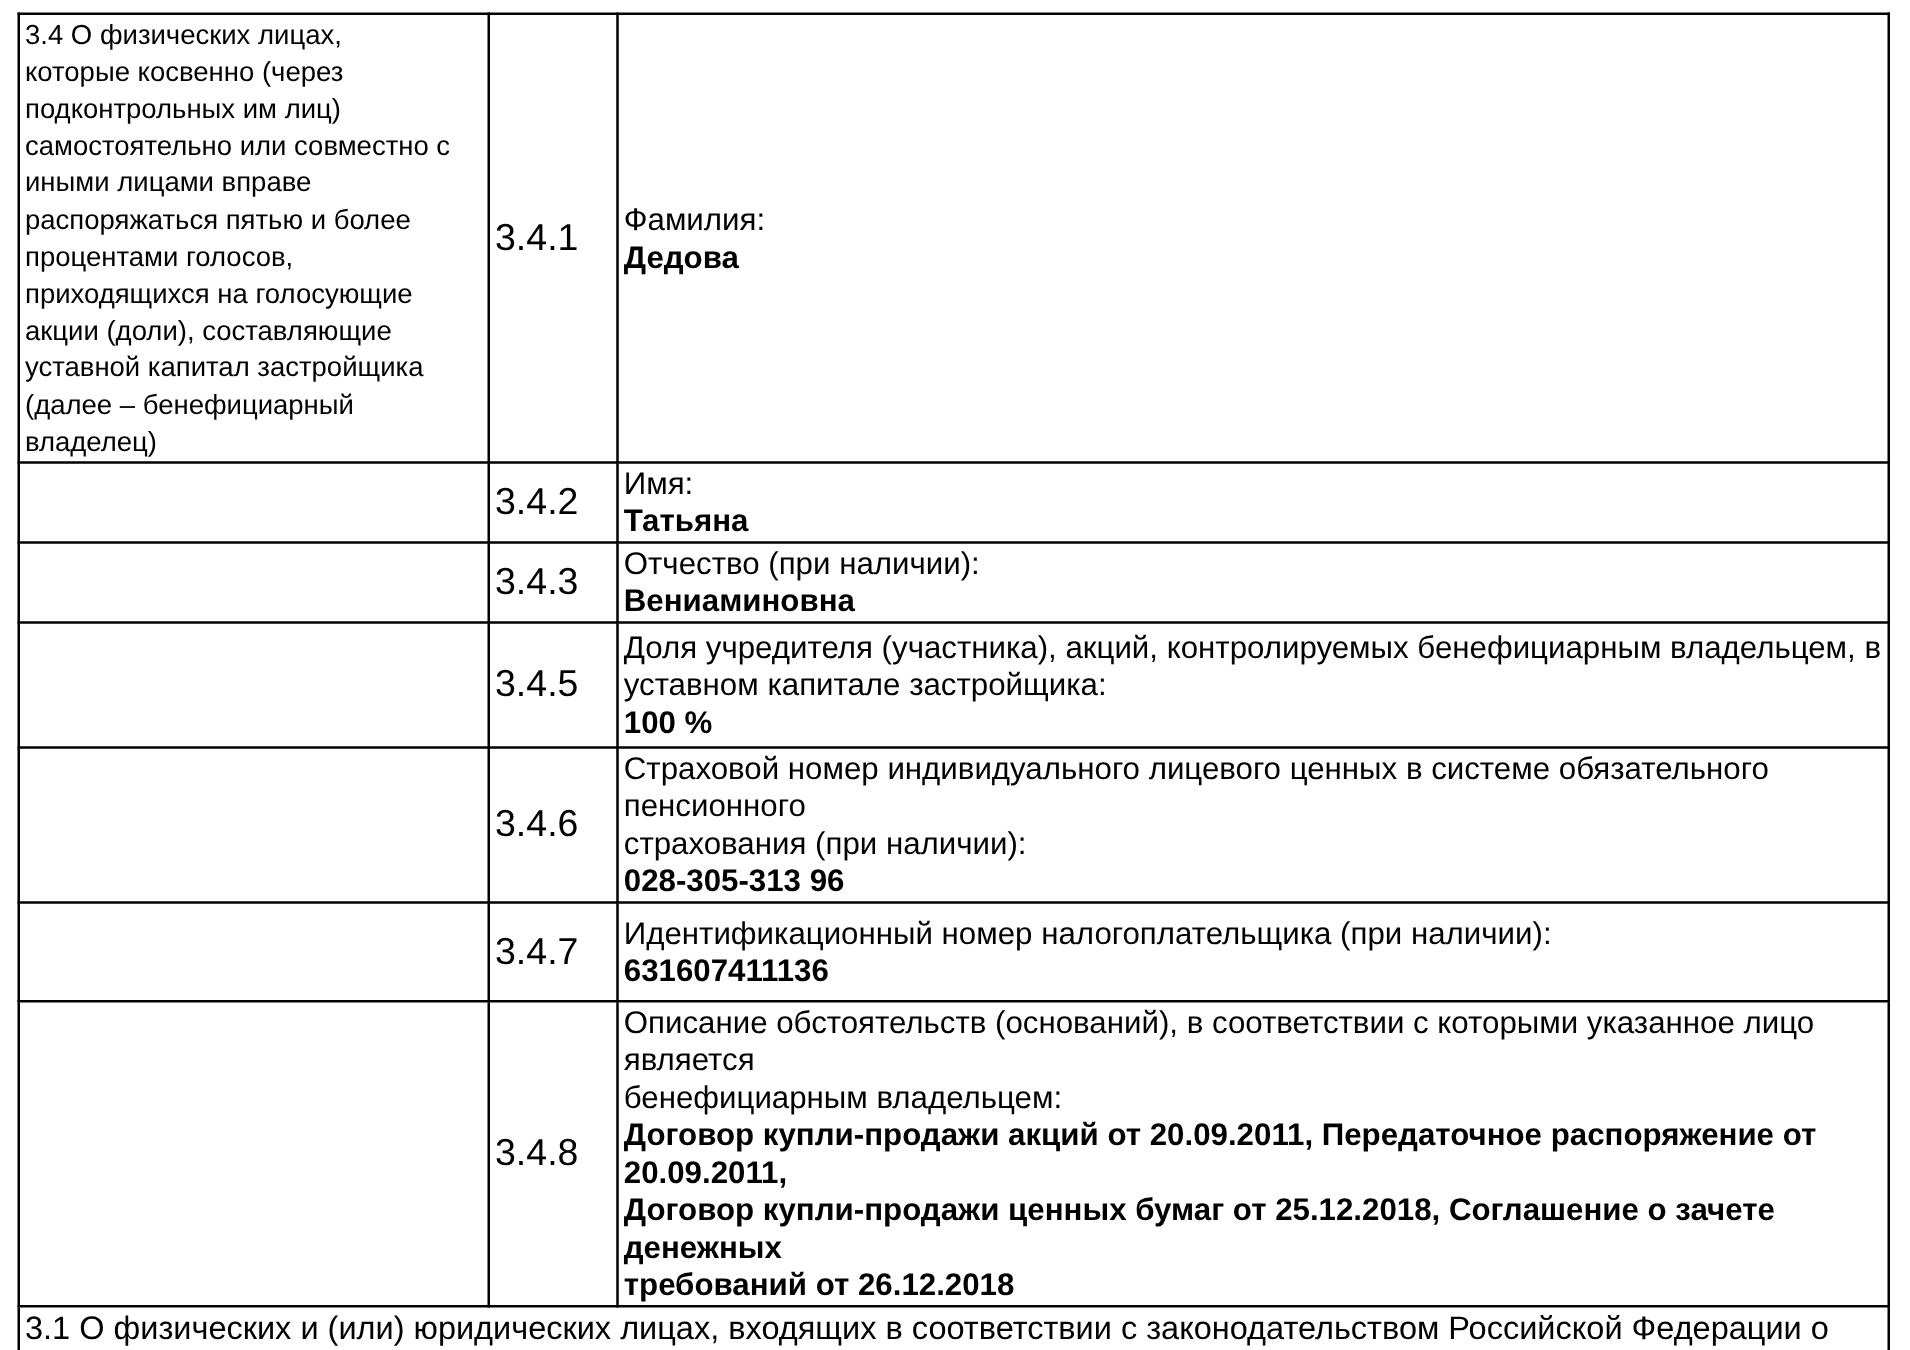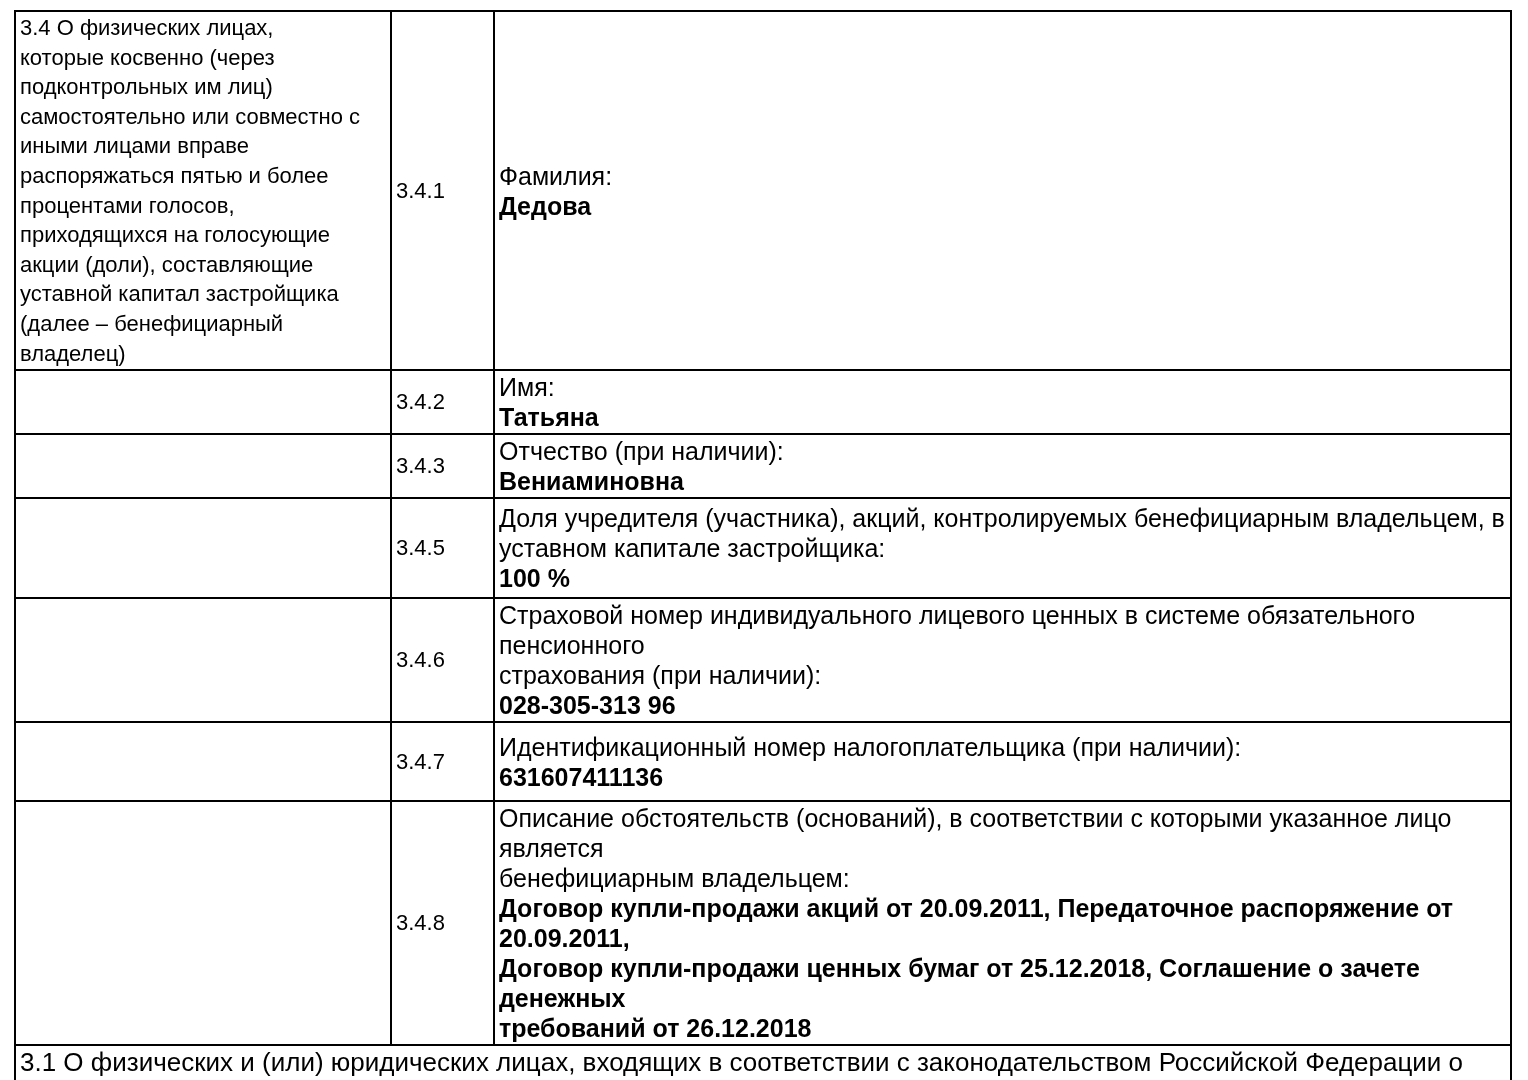--- a/index.html
+++ b/index.html
@@ -49,21 +49,21 @@
 
   td.desc-cell {
     vertical-align: top;
     padding: 2px 2px 2px 5px;
     font-size: 22px;
     line-height: 29.6px;
   }
   td.num-cell {
     vertical-align: middle;
     padding: 1px 2px 1px 4px;
-    font-size: 22px;
+    font-size: 30px;
     line-height: 28px;
   }
   td.val-cell {
     vertical-align: middle;
     padding: 1px 2px 1px 6px;
     font-size: 25px;
     line-height: 30px;
   }
   .field-label { font-weight: normal; }
   .field-value { font-weight: bold; }

